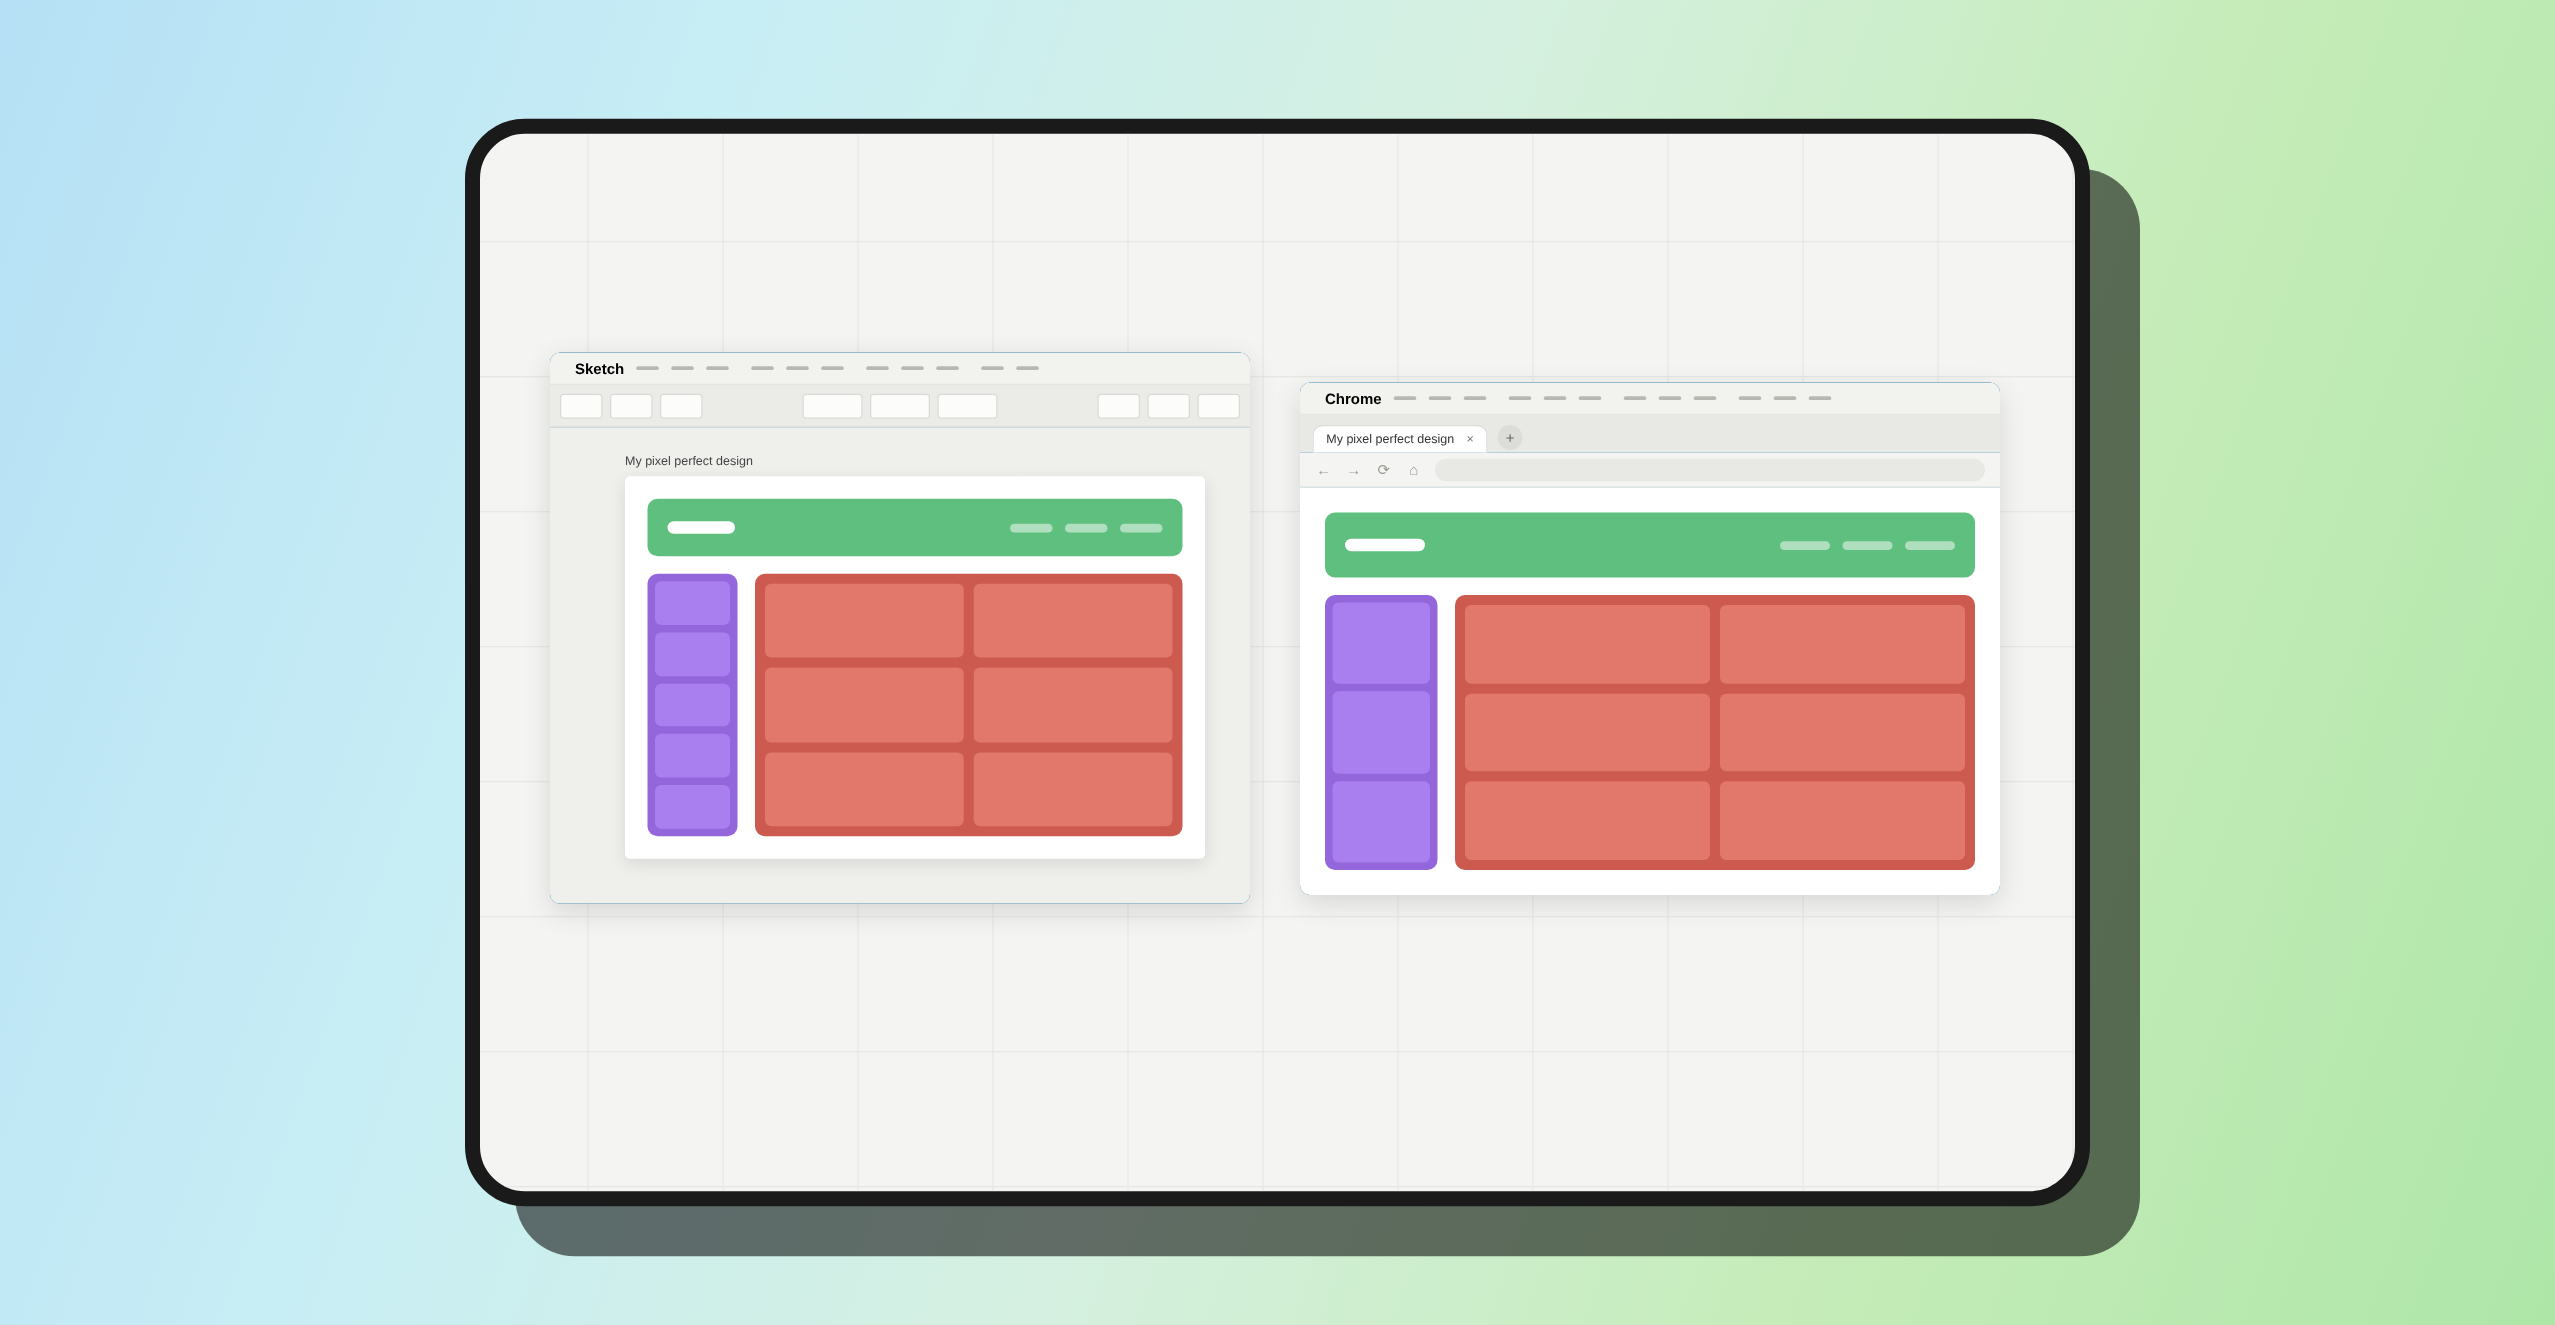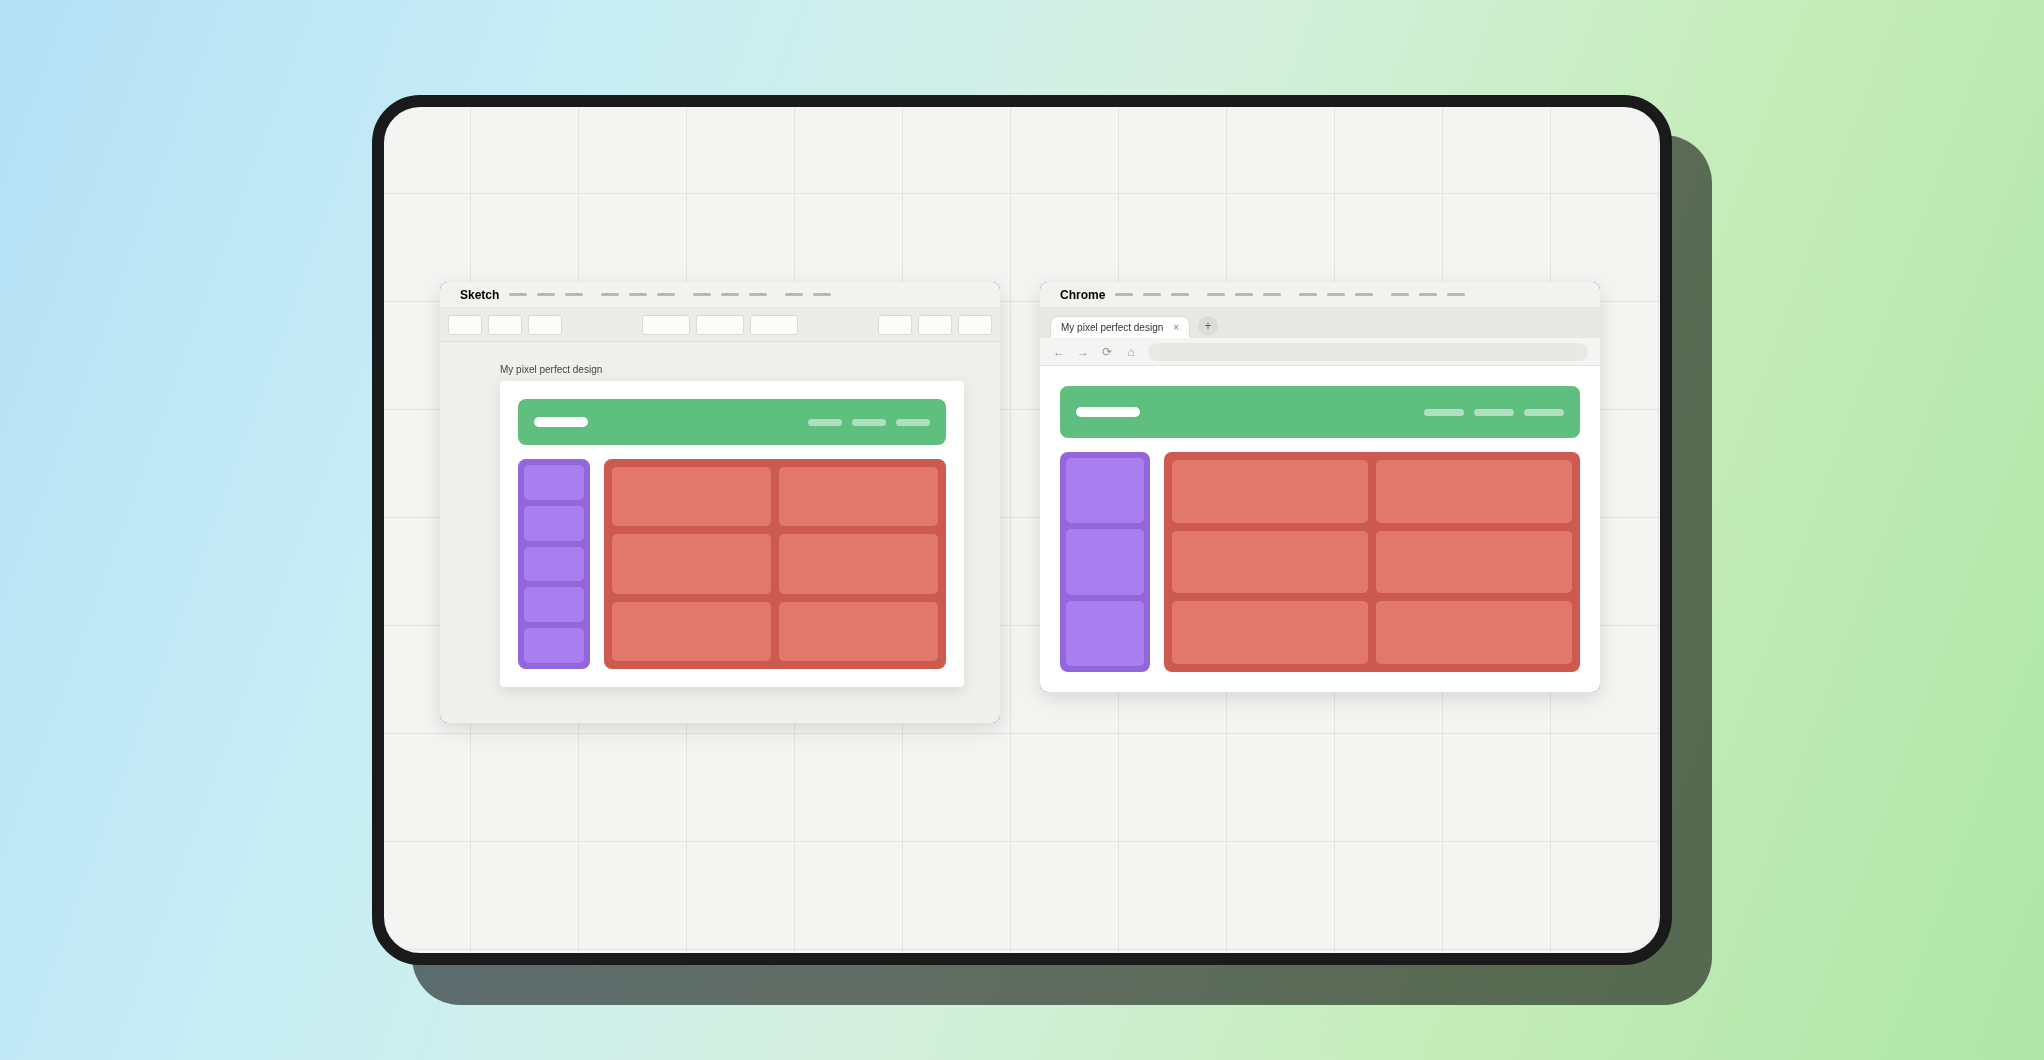--- a/index.html
+++ b/index.html
@@ -42,21 +42,21 @@
   }
   .win {
     background: #0369a1;
     border-radius: 8px;
     box-shadow: 0 6px 22px rgba(0,0,0,0.12);
     overflow: hidden;
     display: flex;
     flex-direction: column;
   }
   .win-left { width: 560px; }
-  .win-right { width: 560px; }
+  .win-right { width: 560px; margin-top: 24px; }
 
   
   .menubar {
     height: 26px;
     background: #f2f2ef;
     display: flex;
     align-items: center;
     padding: 0 10px;
     gap: 10px;
     border-bottom: 1px solid #e5e5e0;

